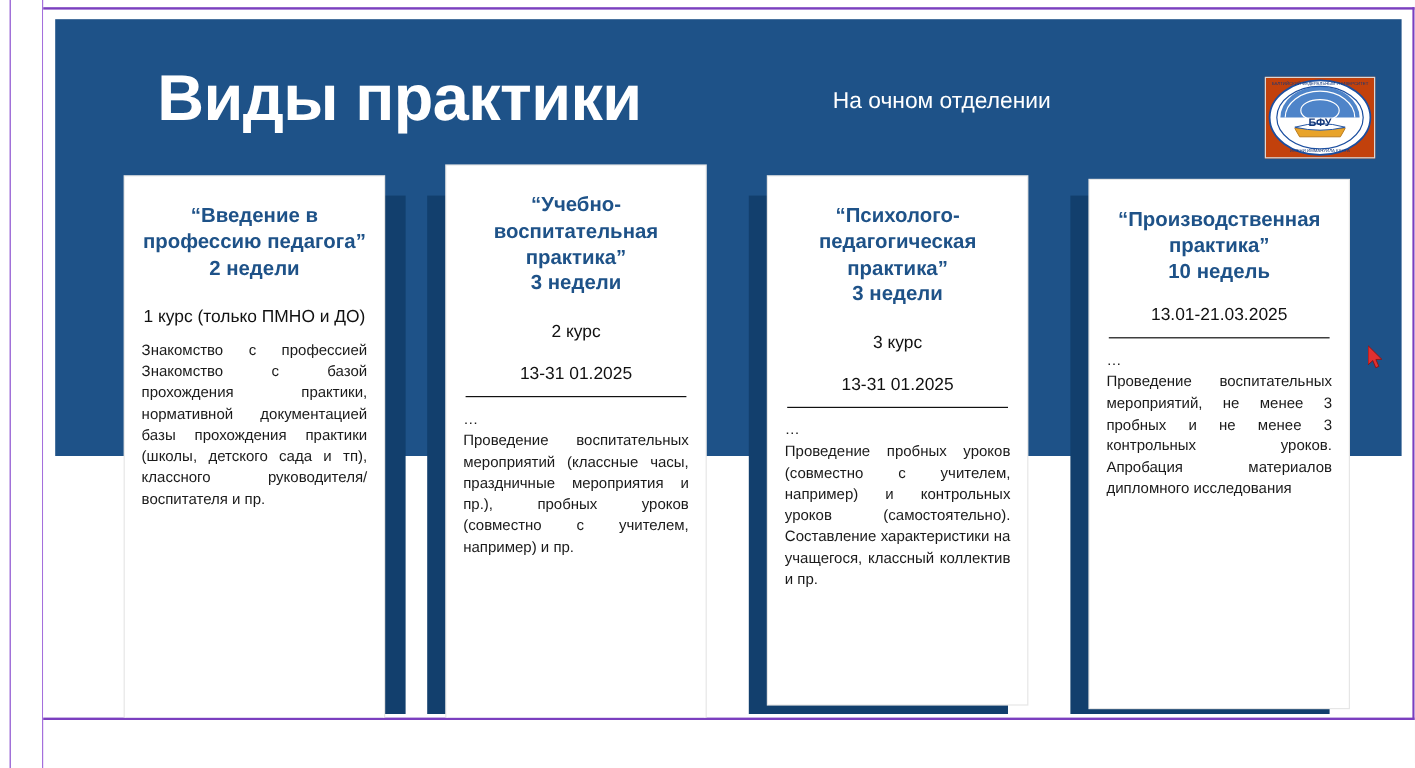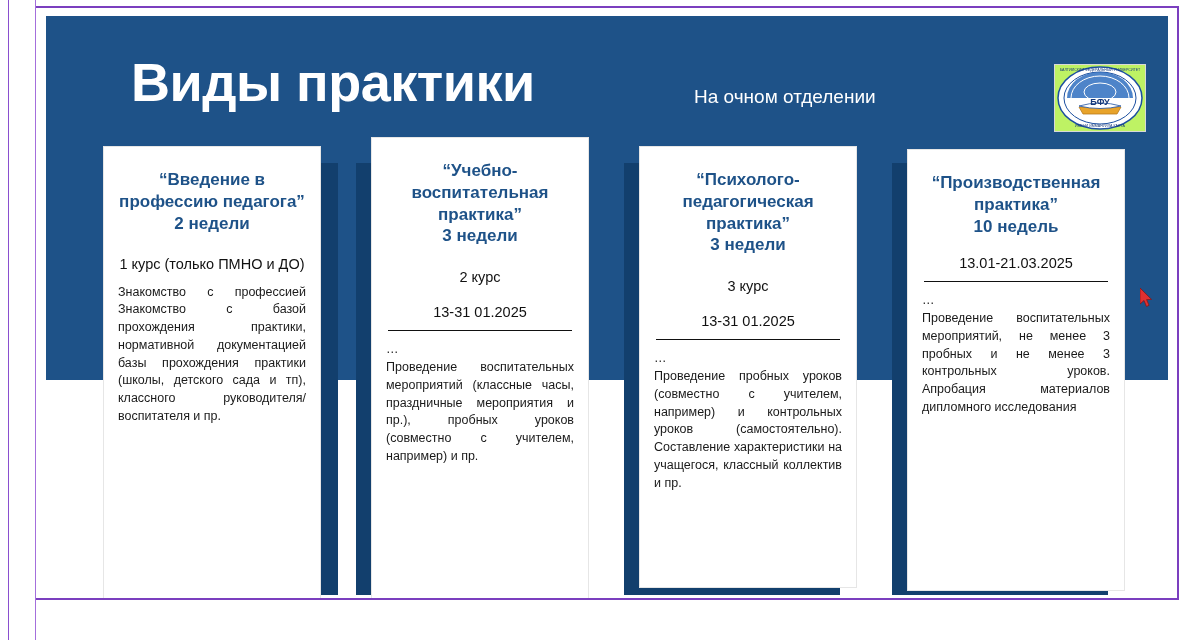--- a/index.html
+++ b/index.html
@@ -57,32 +57,32 @@
     font-weight: bold;
     color: #ffffff;
     letter-spacing: -0.5px;
     line-height: 1.05;
     white-space: nowrap;
     margin-left: 20px;
   }
   .subtitle {
     position: absolute;
     left: 648px;
-    top: 70px;
+    top: 58px;
     font-size: 19px;
     color: #ffffff;
     white-space: nowrap;
   }
   .logo {
     position: absolute;
     left: 1008px;
     top: 48px;
     width: 92px;
     height: 68px;
-    background: #bef264;
+    background: #c2410c;
     border: 1px solid #d8d8d8;
     box-sizing: border-box;
     overflow: hidden;
     text-align: center;
   }
   .logo svg { display: block; }
 
   
   .card-shadow {
     position: absolute;

